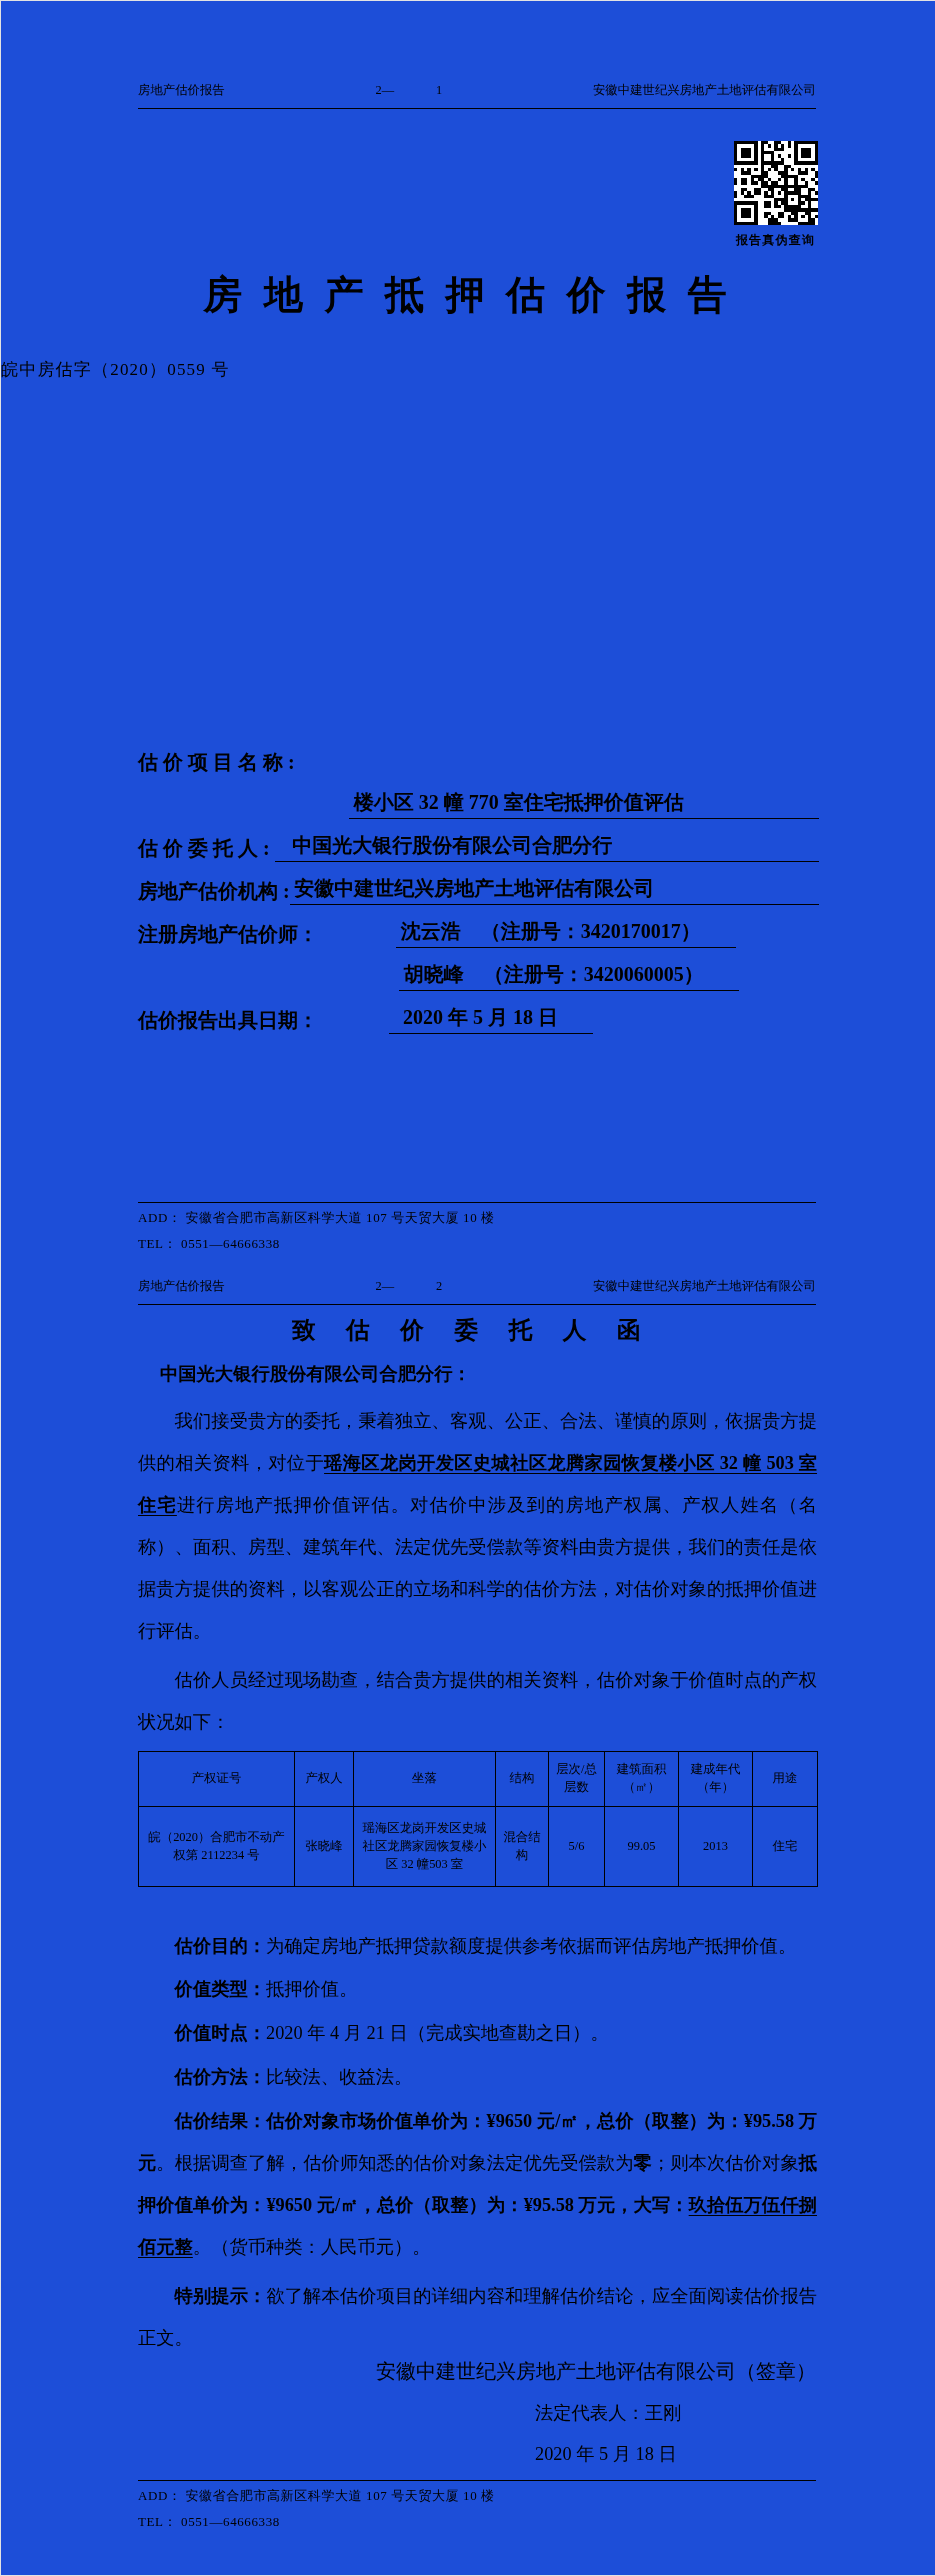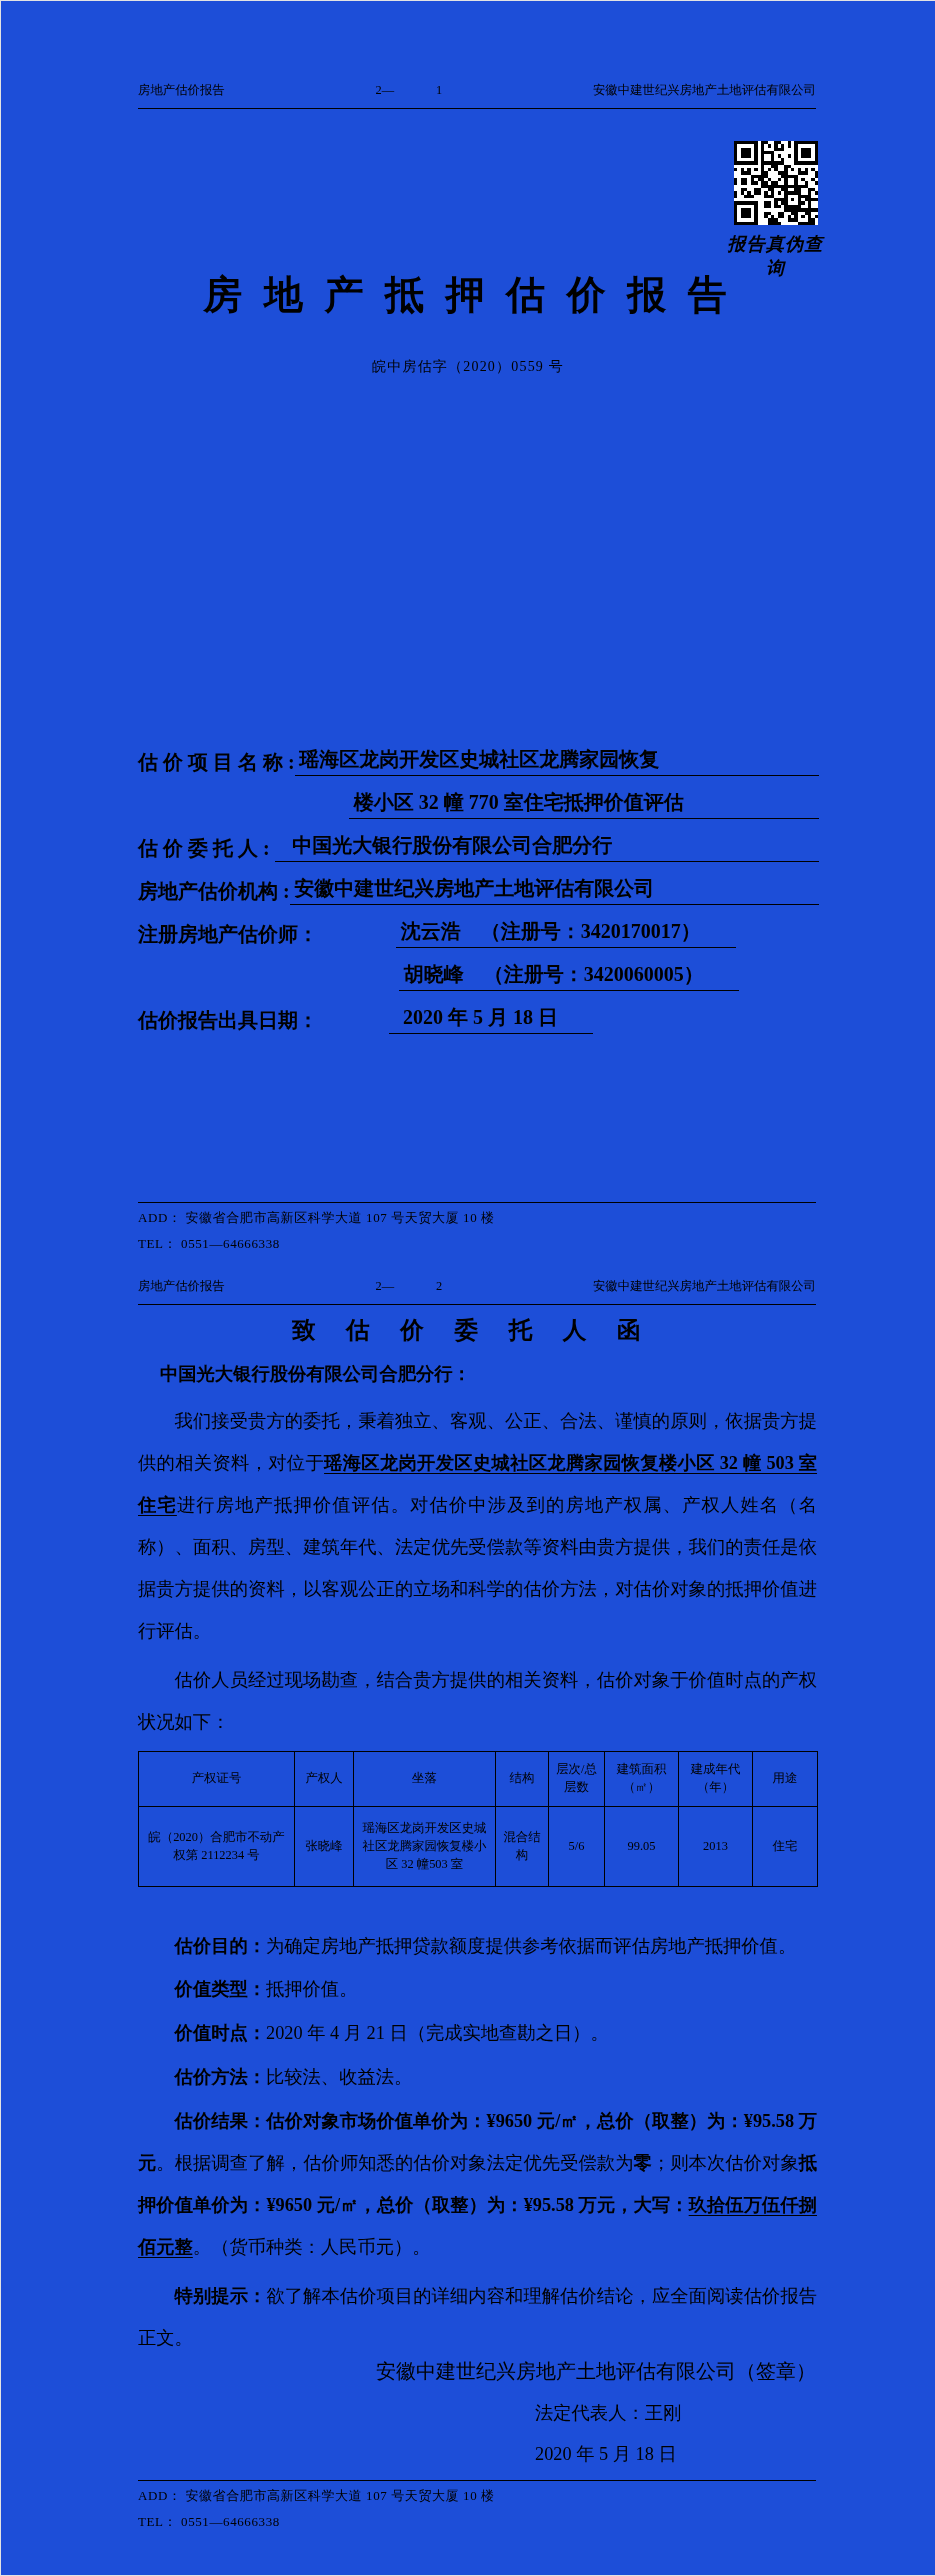--- a/index.html
+++ b/index.html
@@ -13,25 +13,25 @@
   .abs { position:absolute; }
 
   
   .hdr { left:137px; width:678px; display:flex; justify-content:space-between; align-items:baseline; font-size:12.4px; }
   .hdr .hc { display:flex; gap:42px; }
   .rule { left:137px; width:678px; height:0; border-top:1.2px solid #000; }
   .foot { left:137px; width:678px; font-size:13px; letter-spacing:0.6px; }
 
   
   .qr { left:733px; width:84px; height:84px; }
-  .qr-cap { left:722px; width:105px; text-align:center; font-size:18px; font-weight:bold; letter-spacing:1.2px;font-style:italic; }
+  .qr-cap { left:722px; width:105px; text-align:center; font-size:12px; font-weight:bold; letter-spacing:1.2px; }
 
   
   .doc-title { left:0; width:100%; text-align:center; font-weight:bold; font-size:39px; letter-spacing:5.9px; }
-  .report-no { left:0; width:100%; text-align:center; font-size:14px; letter-spacing:1.2px; }
+  .report-no { left:0; width:100%; text-align:left; font-size:17px; letter-spacing:1.2px; }
   .fields { left:137px; width:681px; font-size:20px; font-weight:bold; }
   .frow { display:flex; align-items:flex-end; height:43px; }
   .flabel { white-space:pre; }
   .fvalue { border-bottom:1.2px solid #000; padding:0 4.7px 2.4px 4.7px; white-space:pre; }
   .fvalue.fill { flex:1 1 auto; }
   .findent { width:211px; flex:0 0 auto; }
 
   
   .p2-title { left:0; width:100%; text-align:center; font-weight:bold; font-size:23.6px; letter-spacing:3.5px; }
   .sal { left:137px; width:679px; font-size:18.3px; font-weight:bold;margin-left:22px; }
@@ -70,21 +70,20 @@
         <path d="M2 2h3v3h-3zM20 2h3v3h-3zM2 20h3v3h-3zM17 17h1v1h-1z" fill="#000"></path>
       </svg></div>
   <div class="abs qr-cap" style="top:231px">报告真伪查询</div>
 
   <div class="abs doc-title" style="top:267px">房 地 产 抵 押 估 价 报 告</div>
   <div class="abs report-no" style="top:357px">皖中房估字（2020）0559 号</div>
 
   <div class="abs fields" style="top:732px">
     <div class="frow">
       <span class="flabel">估 价 项 目 名 称 :</span>
-      <span class="fvalue fill">瑶海区龙岗开发区史城社区龙腾家园恢复</span>
     </div>
     <div class="frow">
       <span class="findent"></span>
       <span class="fvalue fill">楼小区 32 幢 770 室住宅抵押价值评估</span>
     </div>
     <div class="frow">
       <span class="flabel">估 价 委 托 人 : </span>
       <span class="fvalue fill" style="padding-left:17.7px">中国光大银行股份有限公司合肥分行</span>
     </div>
     <div class="frow">

